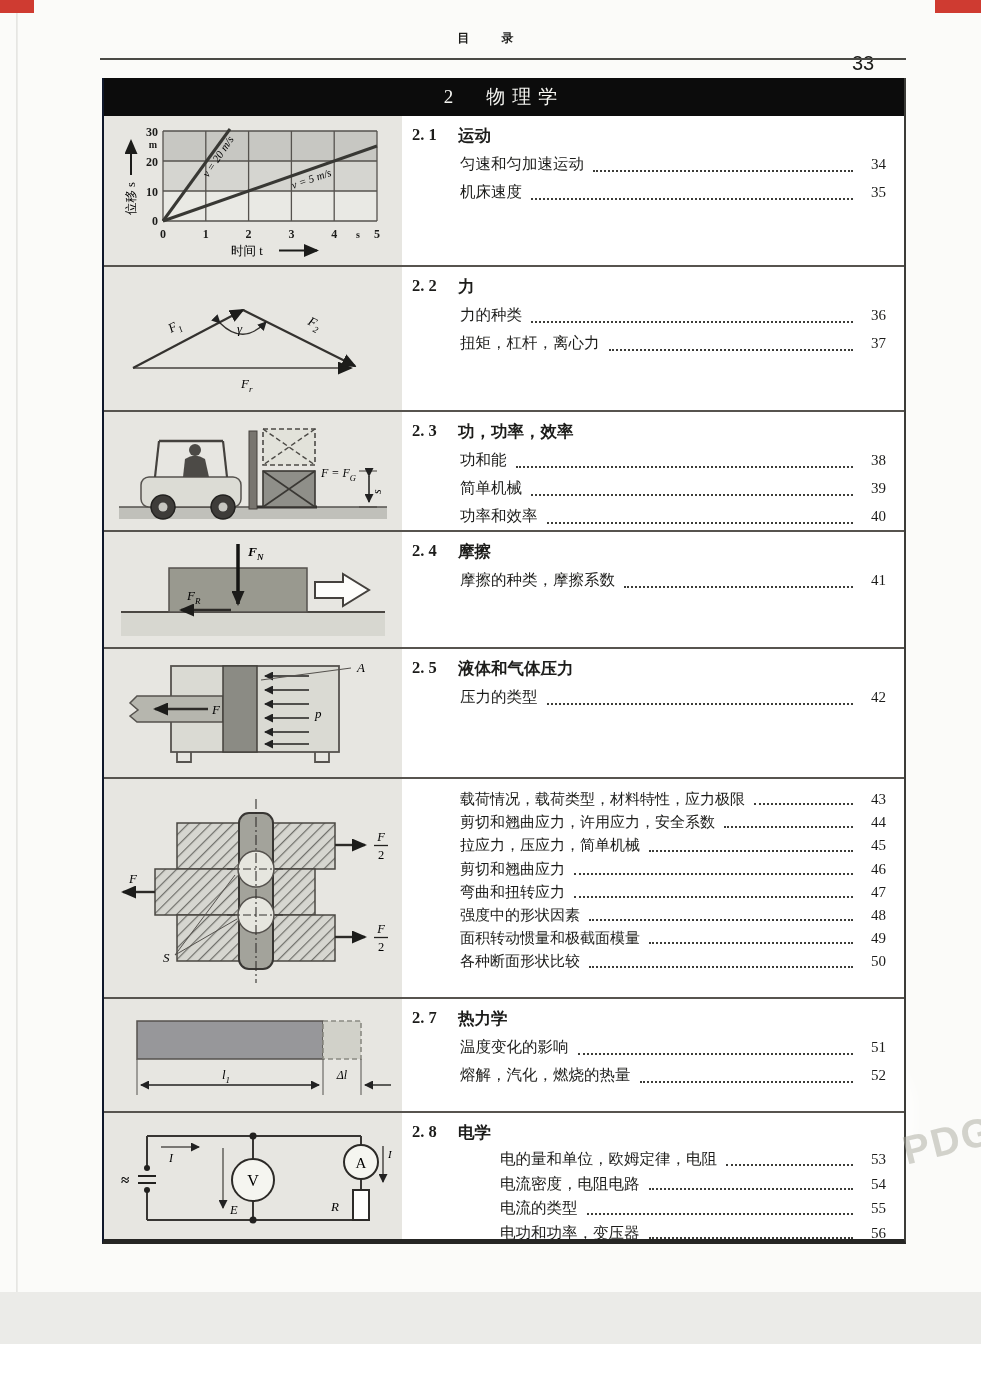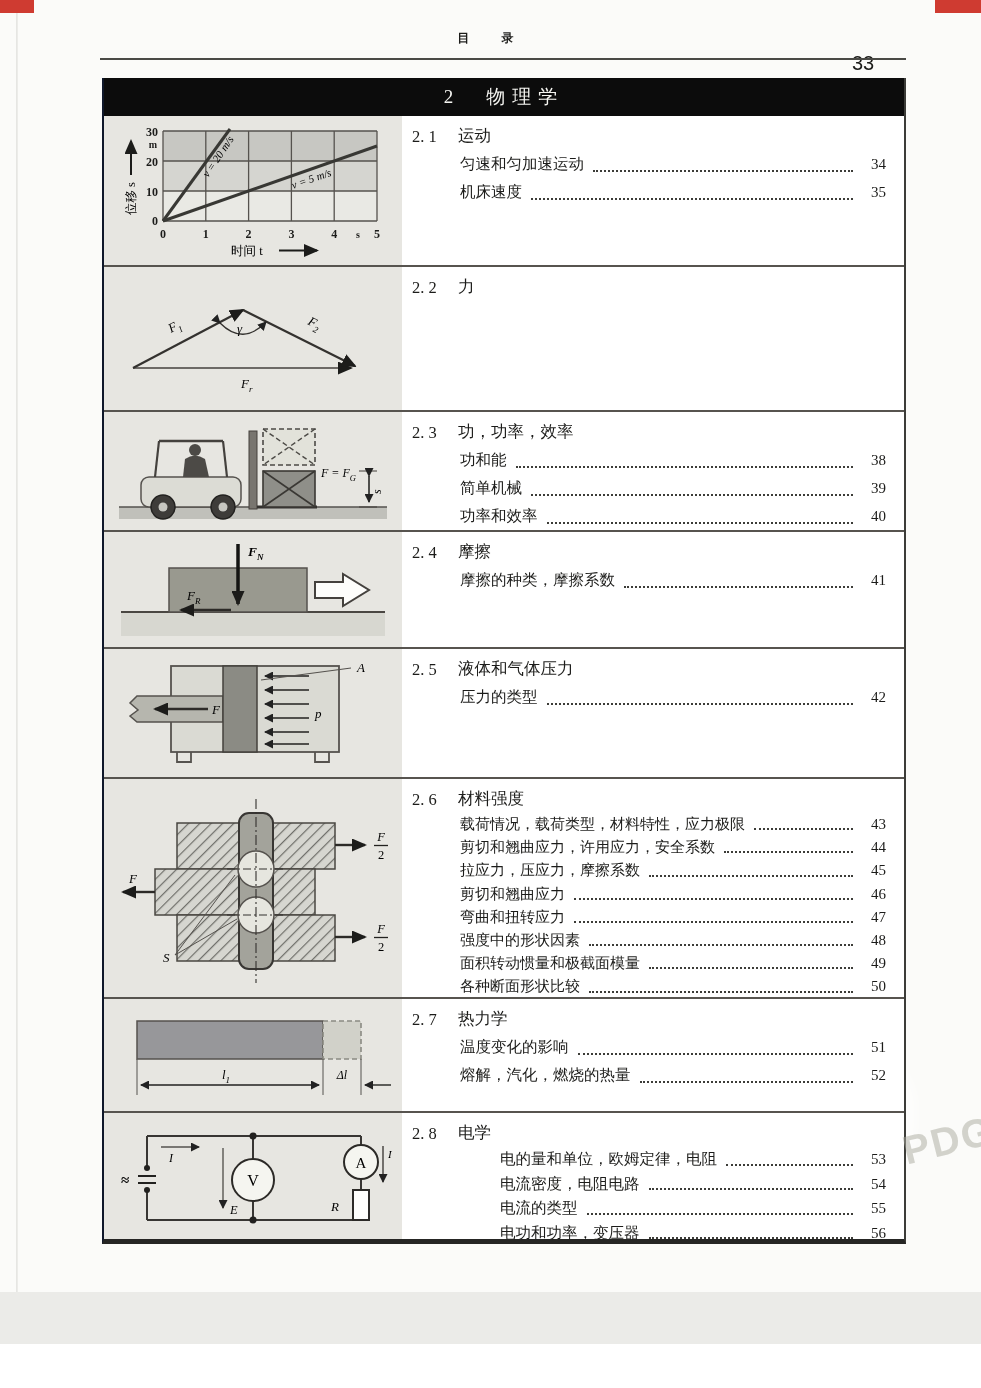--- a/index.html
+++ b/index.html
@@ -28,21 +28,21 @@
   .box{position:absolute;left:102px;top:78px;width:804px;height:1166px;box-sizing:border-box;
        border-left:2px solid #0f172a;border-right:2px solid #3c3c38;border-bottom:5px solid #262624;
        background:#fff;}
   .banner{height:38px;background:#0c0c0c;color:#f4f4f0;display:flex;align-items:center;
           justify-content:center;font-size:19px;letter-spacing:7px;}
   .section{display:flex;box-sizing:border-box;border-top:2px solid #57544f;}
   .section.first{border-top:none;}
   .fig-cell{width:298px;flex:none;background:#e7e6e1;display:flex;align-items:center;
             justify-content:center;box-sizing:border-box;padding:4px;overflow:hidden;}
   .toc-cell{flex:1;box-sizing:border-box;padding:9px 18px 0 10px;overflow:hidden;}
-  .sec-head{display:flex;font-weight:normal;font-size:16.5px;margin-bottom:3px;align-items:flex-end;}
+  .sec-head{display:flex;font-weight:bold;font-size:16.5px;margin-bottom:3px;}
   .sec-num{width:46px;flex:none;}
   .entries{margin-left:48px;}
   .entry{display:flex;align-items:baseline;font-size:15.5px;line-height:27px;}
   .entry.snug{line-height:24.5px;margin-left:40px;}
   .entry.tight{line-height:23.2px;font-size:15px;}
   .entry-label{white-space:nowrap;font-family:Liberation Serif, serif;}
   .leader{flex:1;min-width:18px;border-bottom:2.2px dotted #3c3c38;
           align-self:flex-end;margin:0 7px 6px 9px;}
   .entry-page{width:26px;flex:none;text-align:right;font-size:15px;}
 
@@ -168,20 +168,32 @@
           <text x="126" y="57" font-size="13" font-style="italic">γ</text>
           <text transform="translate(196,48) rotate(27)" font-size="13" font-style="italic"><tspan>F</tspan><tspan dy="4" font-size="9">2</tspan></text>
           <text x="130" y="112" font-size="13" font-style="italic"><tspan>F</tspan><tspan dy="4" font-size="9">r</tspan></text>
         </svg>
       </div>
       <div class="toc-cell">
         <div class="sec-head">
           <span class="sec-num">2. 2</span>
           <span class="sec-title">力</span>
         </div>
+        <div class="entries">
+          <div class="entry">
+            <span class="entry-label">力的种类</span>
+            <span class="leader"></span>
+            <span class="entry-page">36</span>
+          </div>
+          <div class="entry">
+            <span class="entry-label">扭矩，杠杆，离心力</span>
+            <span class="leader"></span>
+            <span class="entry-page">37</span>
+          </div>
+        </div>
       </div>
     </div>
 
     <div class="section" style="height:120px">
       <div class="fig-cell">
         <svg width="284" height="104" viewBox="0 0 284 104">
           <rect x="8" y="88" width="268" height="12" fill="#c0c0ba"></rect>
           <line x1="8" y1="88" x2="276" y2="88" stroke="#55524e" stroke-width="1.6"></line>
           <rect x="30" y="58" width="100" height="30" rx="8" fill="#dcdcd5" stroke="#55524e" stroke-width="1.5"></rect>
           <line x1="48" y1="22" x2="112" y2="22" stroke="#44413d" stroke-width="2.4"></line>
@@ -320,37 +332,33 @@
           <line x1="224" y1="150" x2="254" y2="150" stroke="#2c2a27" stroke-width="2.4" marker-end="url(#mB)"></line>
           <text x="270" y="146" text-anchor="middle" font-size="12.5" font-style="italic">F</text>
           <line x1="263" y1="150.5" x2="277" y2="150.5" stroke="#22211f" stroke-width="1.3"></line>
           <text x="270" y="164" text-anchor="middle" font-size="12.5">2</text>
           <line x1="64" y1="168" x2="126" y2="132" stroke="#55524e" stroke-width="1"></line>
           <line x1="64" y1="168" x2="124" y2="88" stroke="#55524e" stroke-width="1"></line>
           <text x="52" y="175" font-size="13" font-style="italic">S</text>
         </svg>
       </div>
       <div class="toc-cell">
-        <div class="sec-head">
-          <span class="sec-num">2. 6</span>
-          <span class="sec-title">材料强度</span>
-        </div>
         <div class="entries">
           <div class="entry tight">
             <span class="entry-label">载荷情况，载荷类型，材料特性，应力极限</span>
             <span class="leader"></span>
             <span class="entry-page">43</span>
           </div>
           <div class="entry tight">
             <span class="entry-label">剪切和翘曲应力，许用应力，安全系数</span>
             <span class="leader"></span>
             <span class="entry-page">44</span>
           </div>
           <div class="entry tight">
-            <span class="entry-label">拉应力，压应力，摩擦系数</span>
+            <span class="entry-label">拉应力，压应力，简单机械</span>
             <span class="leader"></span>
             <span class="entry-page">45</span>
           </div>
           <div class="entry tight">
             <span class="entry-label">剪切和翘曲应力</span>
             <span class="leader"></span>
             <span class="entry-page">46</span>
           </div>
           <div class="entry tight">
             <span class="entry-label">弯曲和扭转应力</span>

